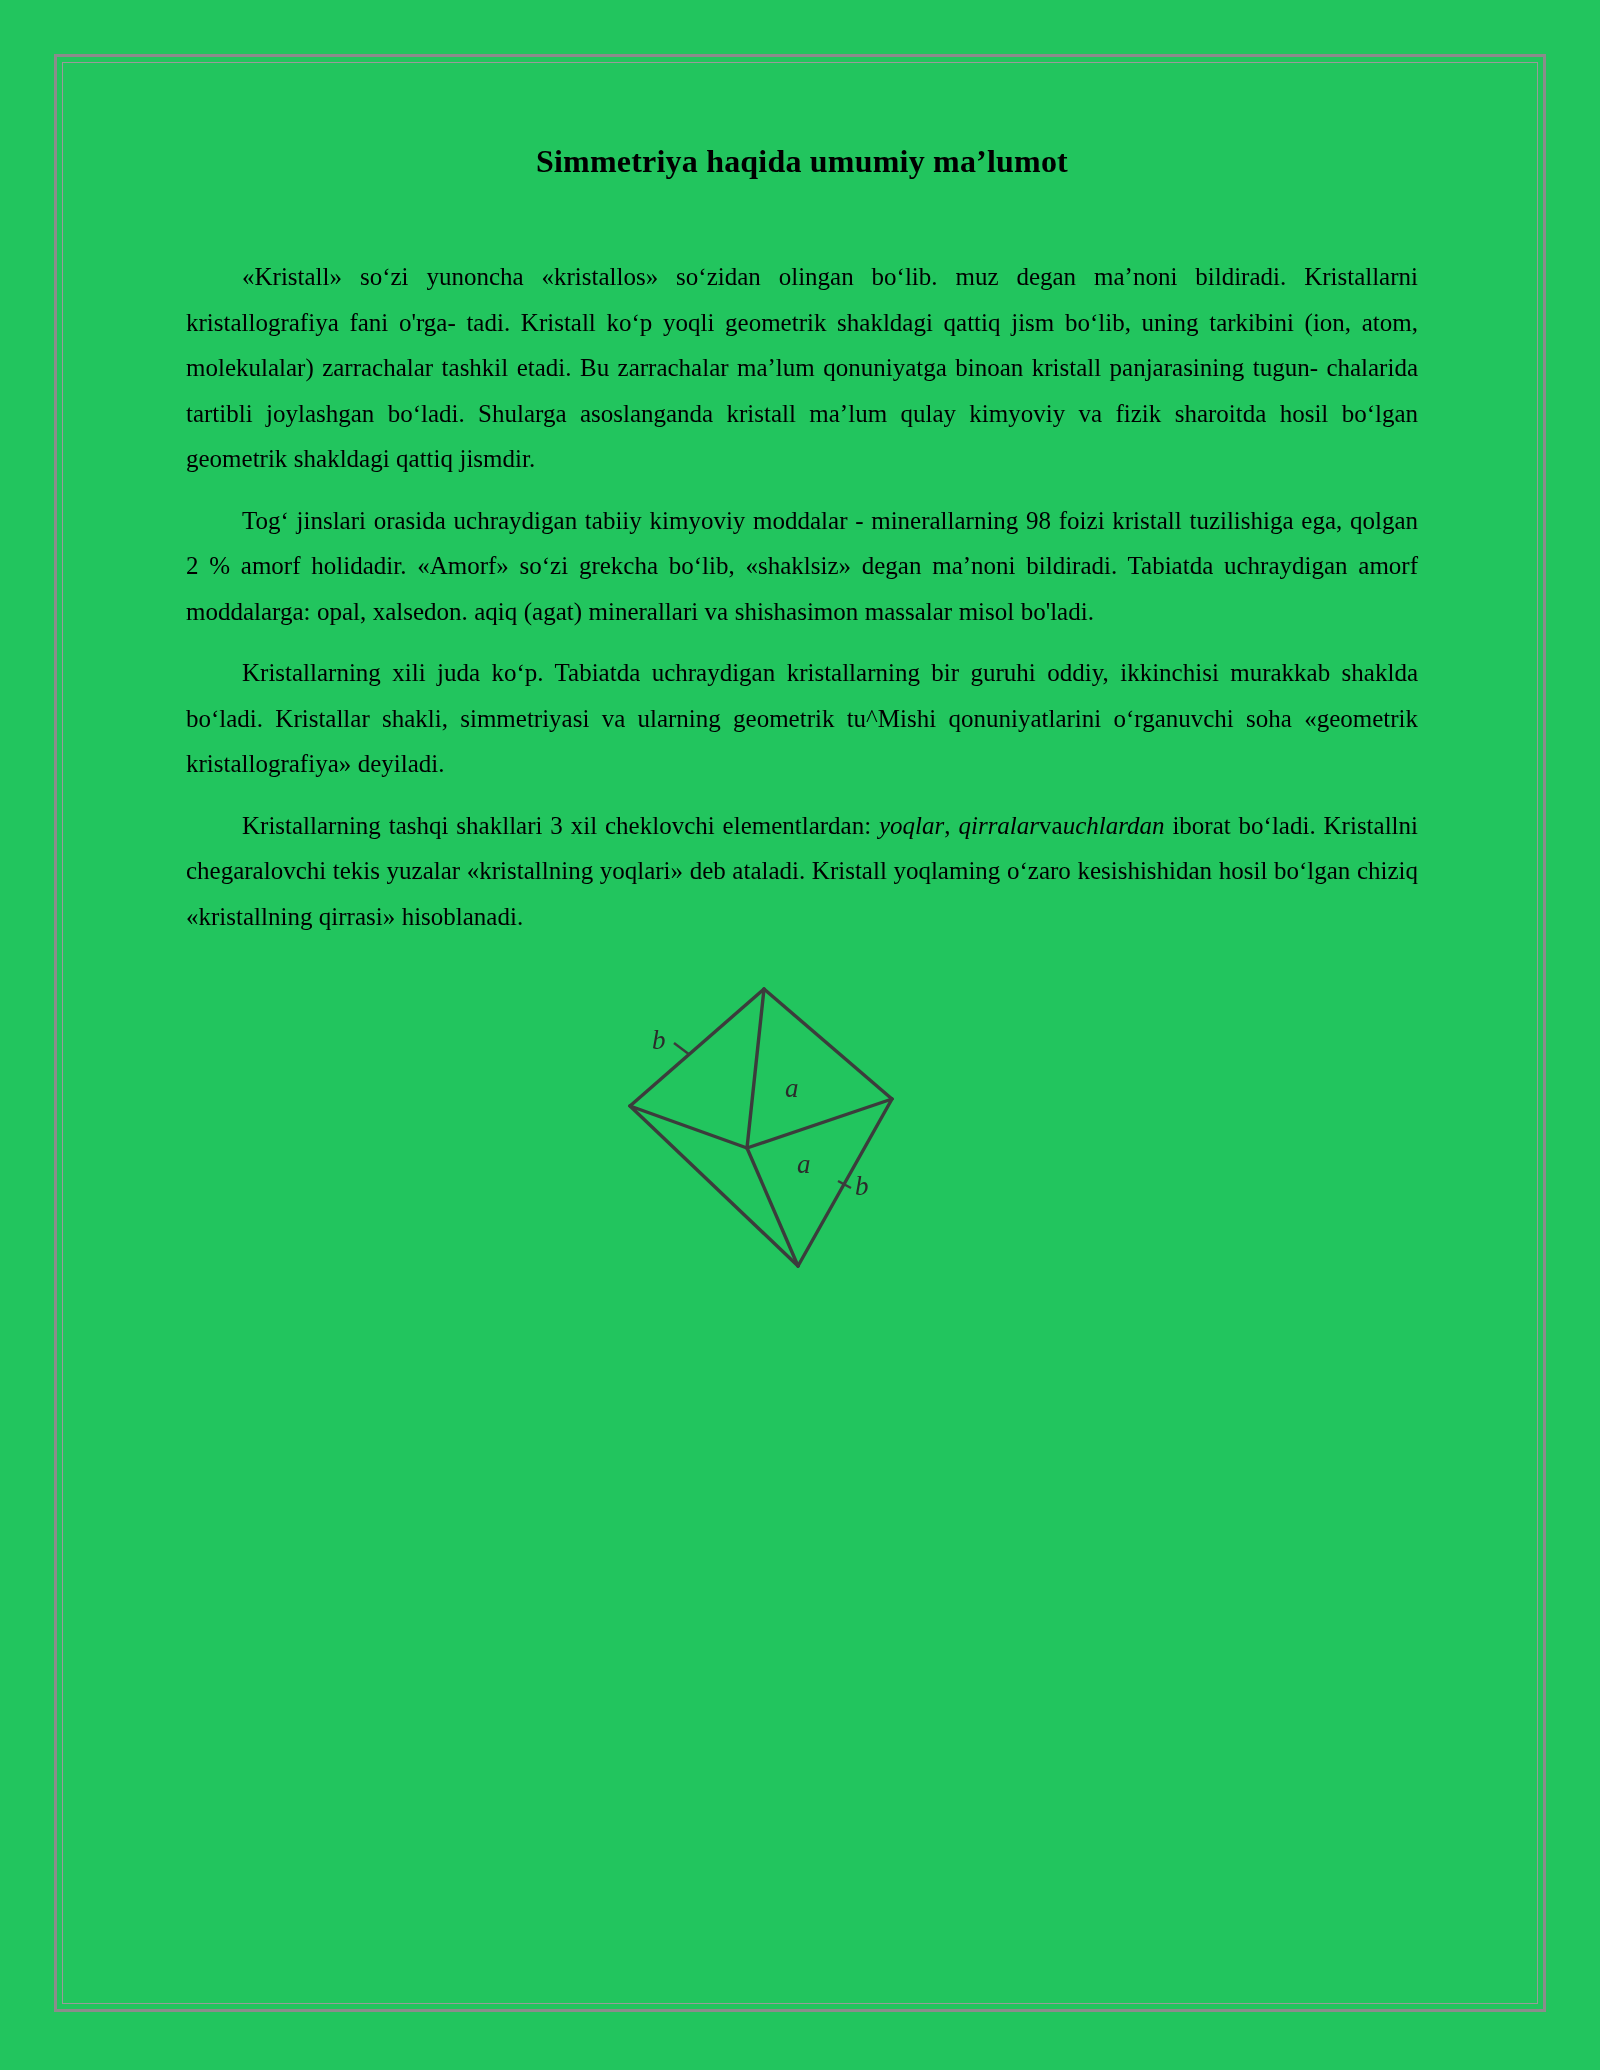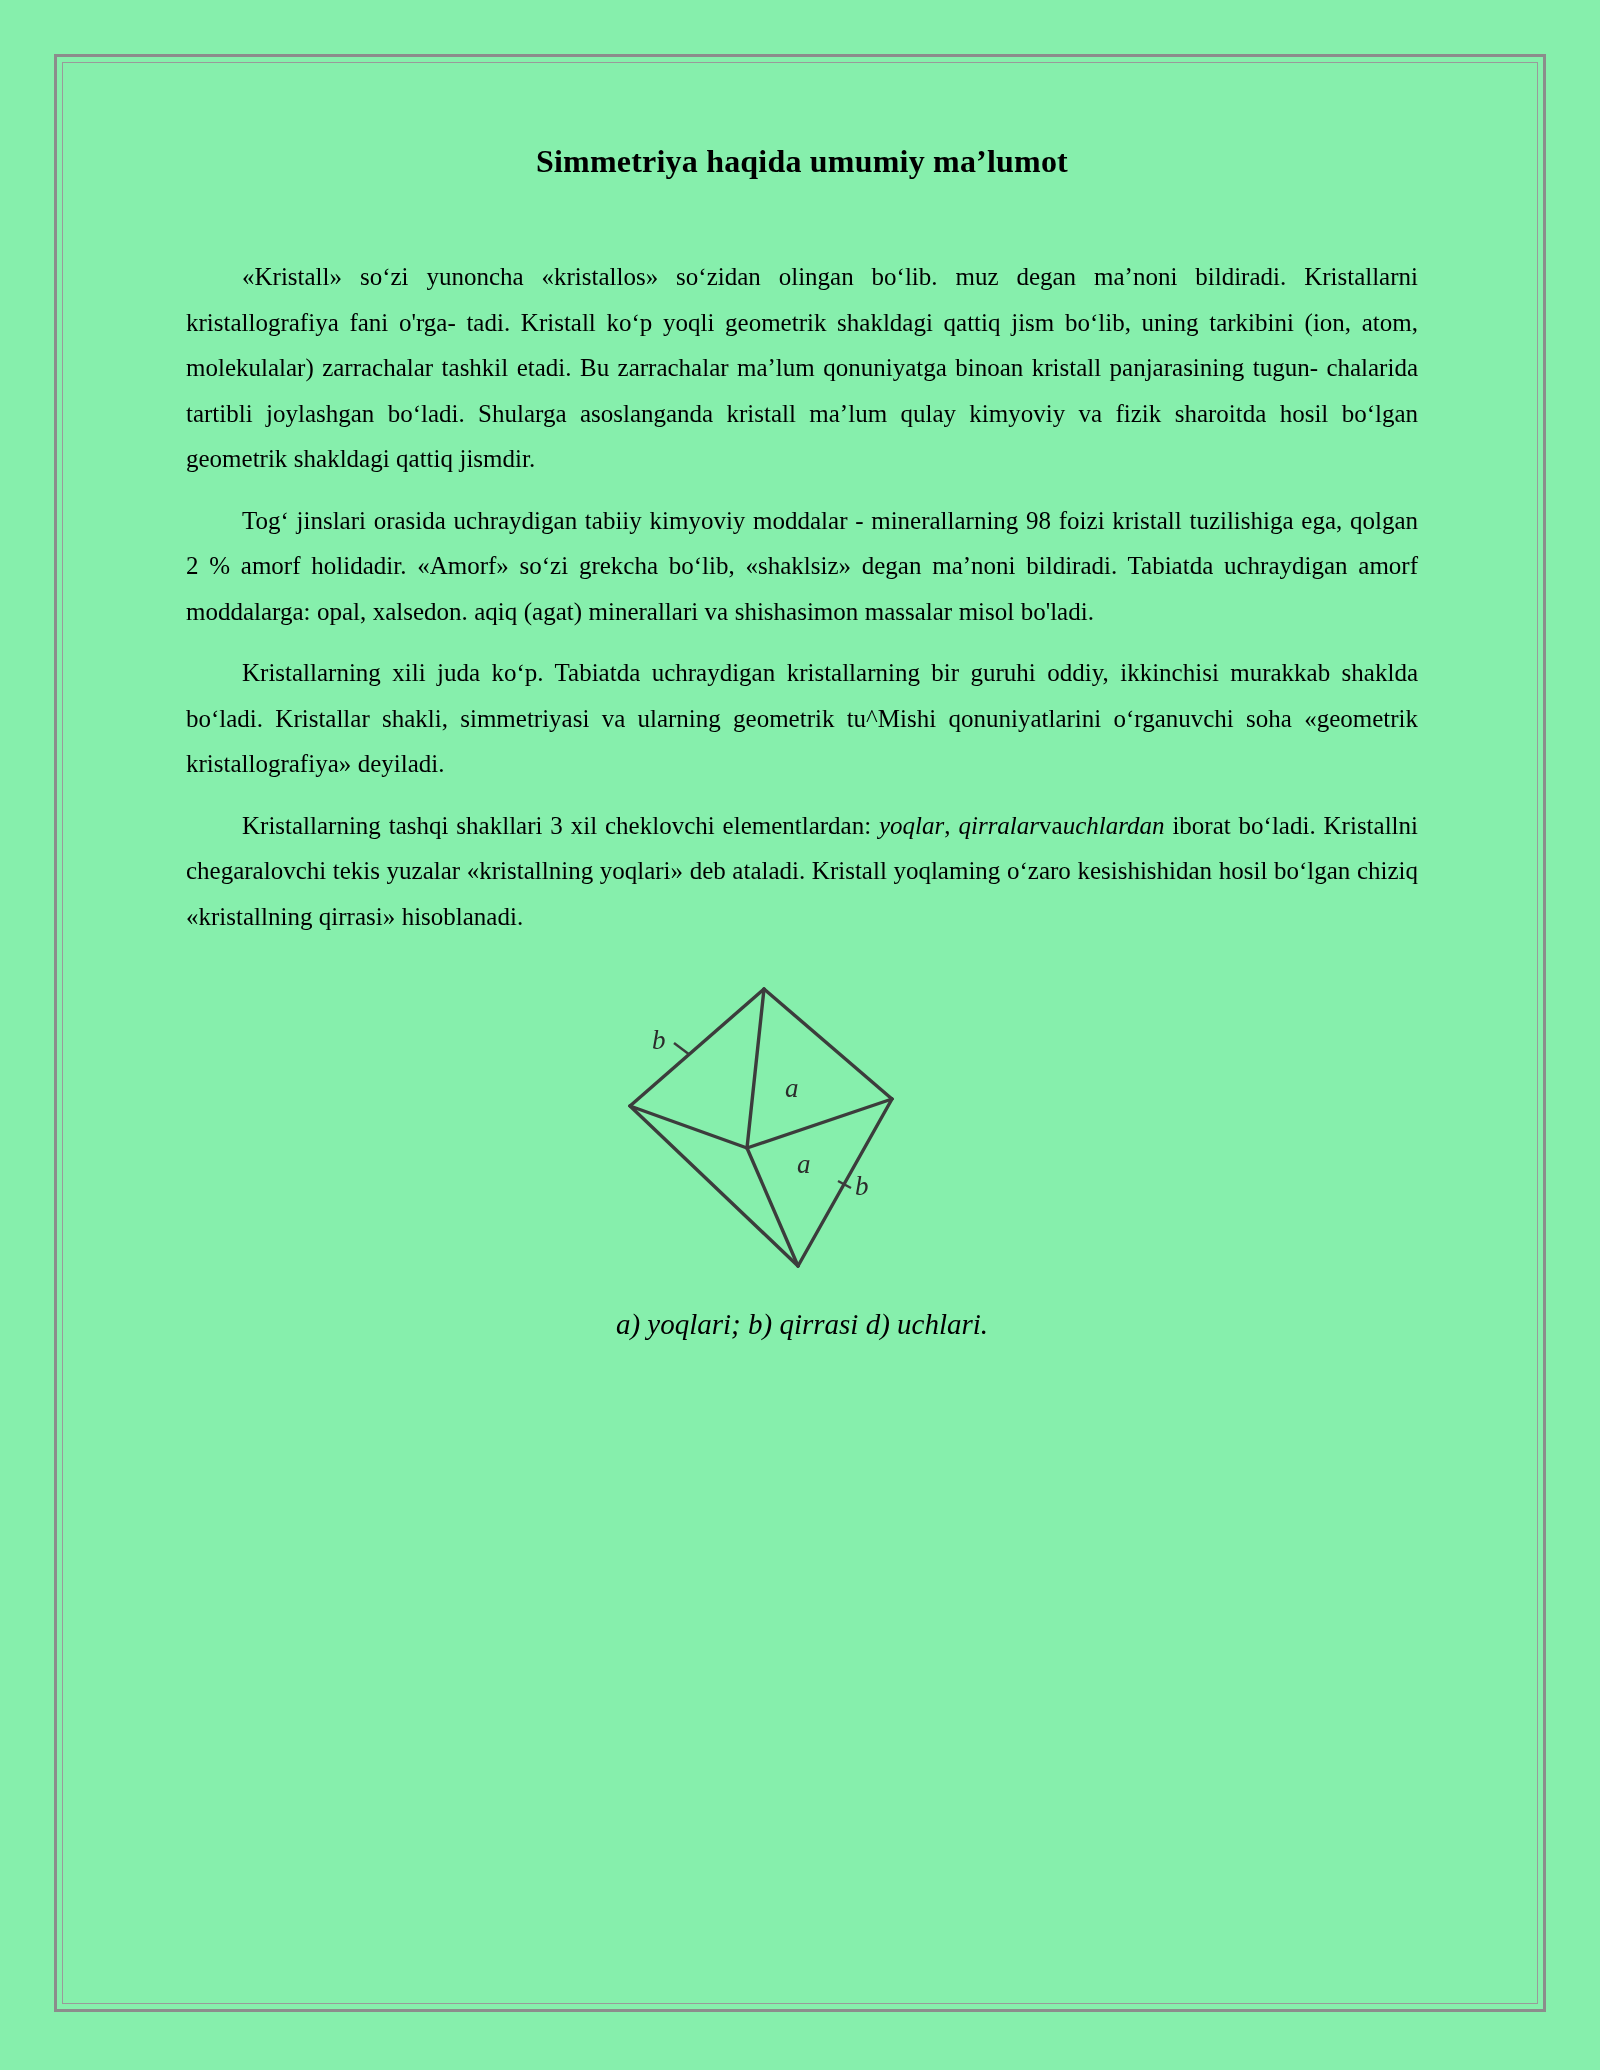--- a/index.html
+++ b/index.html
@@ -14,21 +14,21 @@
     color: #000000;
     overflow: hidden;
   }
 
   
   .page {
     position: absolute;
     left: 0; top: 0;
     width: 1600px;
     height: 2070px;
-    background: #86efac;
+    background: #22c55e;
     box-sizing: border-box;
   }
   .frame-outer {
     position: absolute;
     left: 54px;
     top: 54px;
     width: 1492px;
     height: 1958px;
     border: 3px solid #8c8c8c;
     box-sizing: border-box;
@@ -156,17 +156,16 @@
           <text x="253" y="218">b</text>
         </g>
 
         <g stroke="#3c3c3c" stroke-width="2.4" fill="none">
           <path d="M72 66 L 88 78"></path>
           <path d="M249 211 L 236 204"></path>
         </g>
       </svg>
 
 
-      <p class="caption second">a) yoqlari; b) qirrasi d) uchlari.</p>
     </div>
 
   </div>
 </div>
 
 </body></html>

